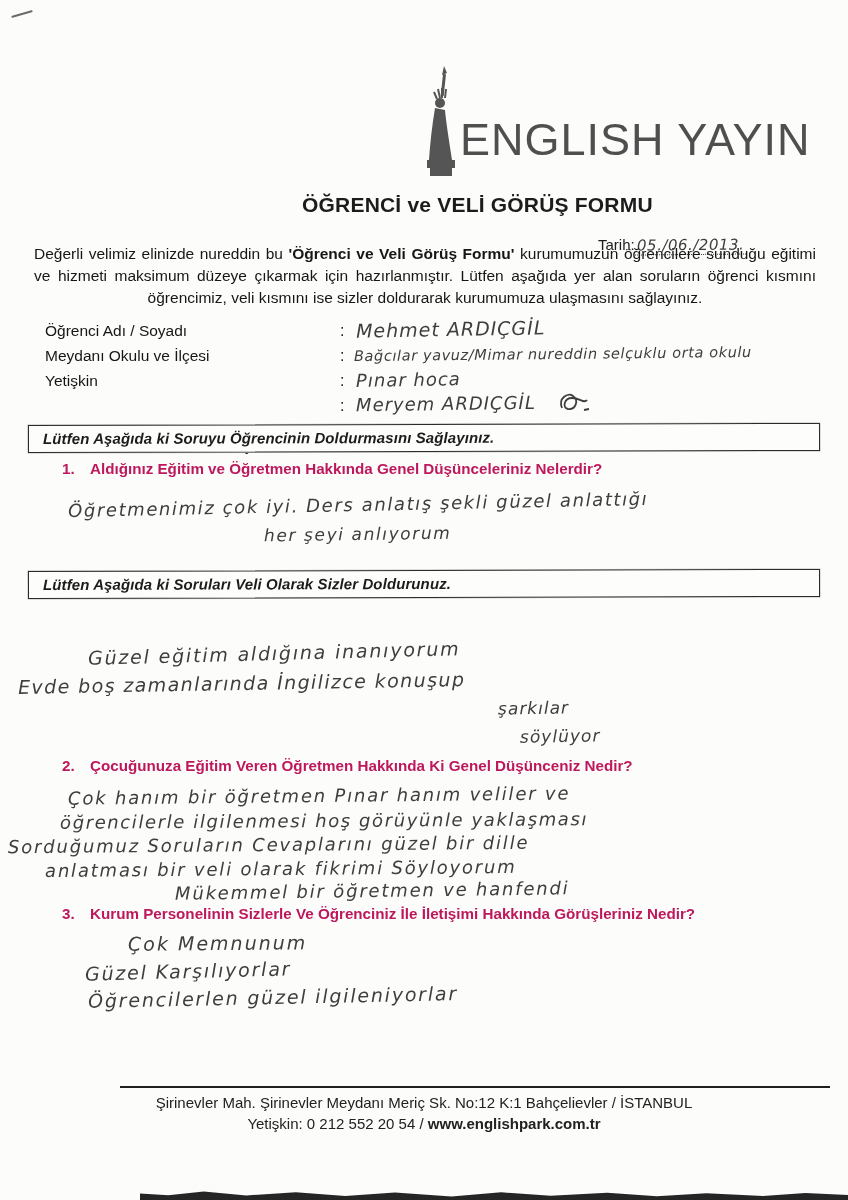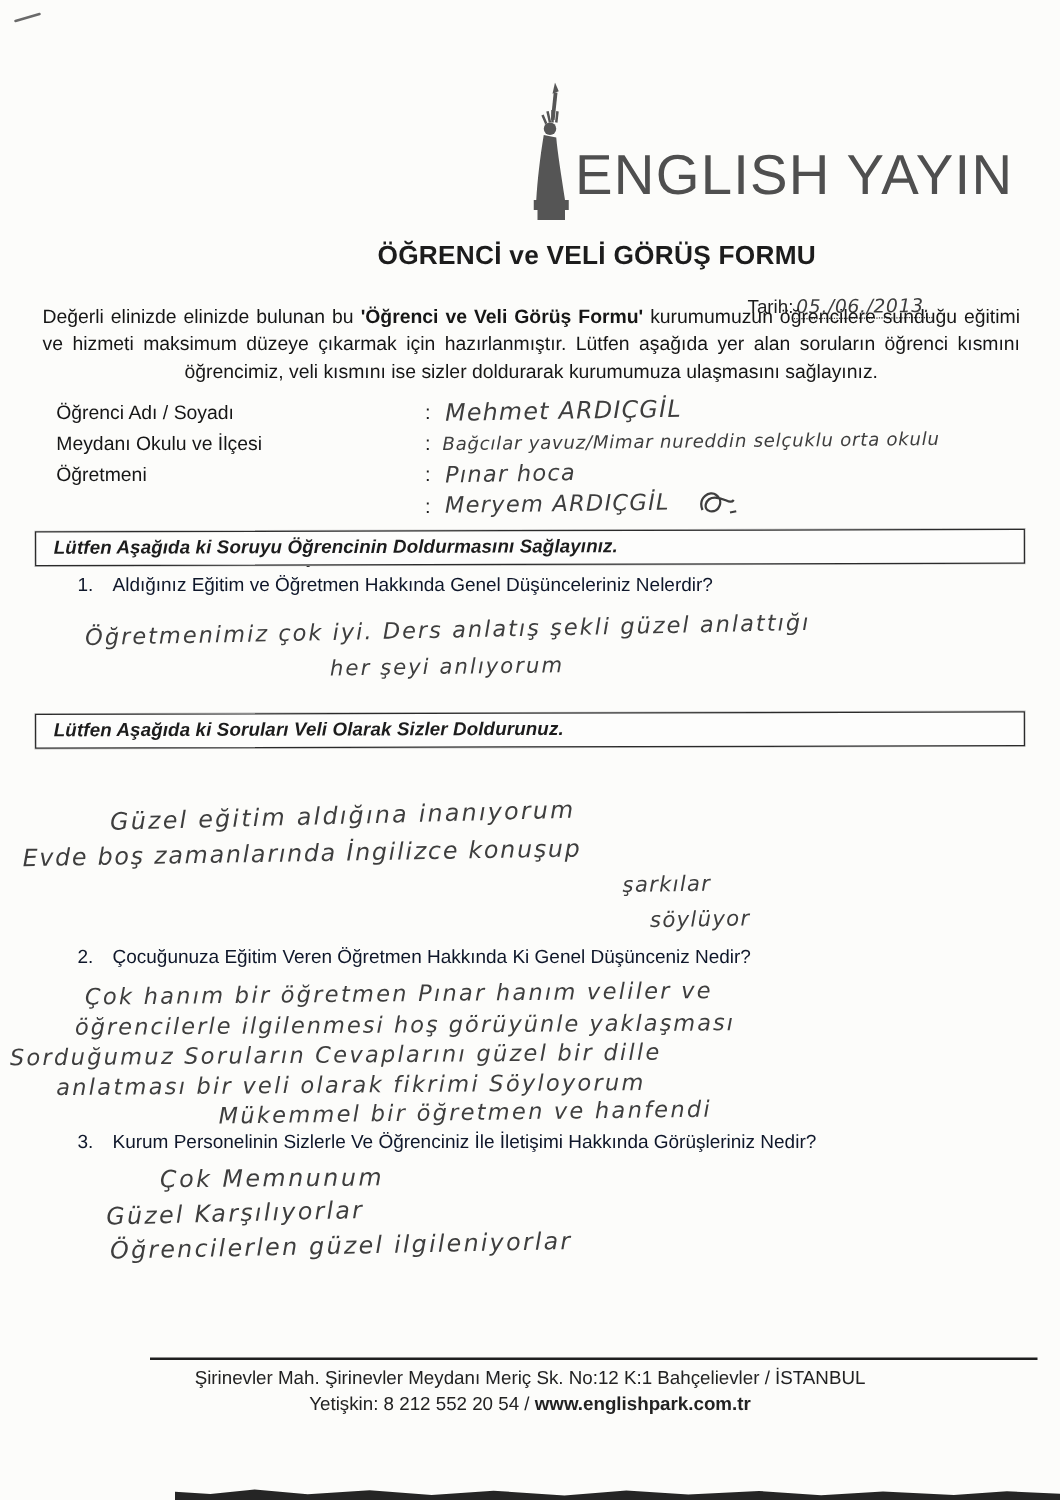--- a/index.html
+++ b/index.html
@@ -29,21 +29,21 @@
     color:#161616;
   }
   .field-label { font-size:15.5px; color:#161616; white-space:nowrap; }
   .field-colon { font-size:16px; }
   .section-box {
     border:1.6px solid #2b2b2b; background:#fdfdfc;
     font-size:15px; font-weight:bold; font-style:italic;
     line-height:26px; padding-left:14px; letter-spacing:0.1px;
     box-shadow:0 0 0 0.5px #bbb;
   }
-  .question { font-size:15.2px; color:#0f172a; white-space:nowrap; }
+  .question { font-size:15.2px; color:#be185d; white-space:nowrap;font-weight:bold; }
   .q-num { display:inline-block; width:28px; }
   .footer-rule { border-top:2.5px solid #1f1f1f; }
   .footer-line { font-size:15px; text-align:center; color:#222; white-space:nowrap; }
   .jagged-bar {
     background:#0d0d0d; opacity:0.9;
     clip-path:polygon(0% 100%,0% 45%,4% 60%,9% 30%,15% 62%,22% 35%,29% 66%,36% 38%,44% 70%,51% 36%,58% 64%,66% 40%,73% 68%,80% 44%,88% 66%,94% 42%,100% 58%,100% 100%);
   }
   .stray-mark { background:#6a6a6a; border-radius:2px; }
   svg text { font-family:"Liberation Sans", sans-serif; }
 </style>
@@ -67,32 +67,32 @@
     </svg>
     <div class="brand-text" style="margin-left:36px; margin-top:52px;">ENGLISH YAYIN</div>
   </div>
 
   <div class="abs form-title" style="left:302px; top:193px;">ÖĞRENCİ ve VELİ GÖRÜŞ FORMU</div>
   <div class="abs date-wrap" style="left:598px; top:198px;">
     <span class="print">Tarih:</span><span class="hw date-value">05./06./2013.</span>
   </div>
 
   <div class="abs intro" style="left:34px; top:243px; width:782px;">
-    <span>Değerli elinizde elinizde bulunan bu </span><b>'Öğrenci ve Veli Görüş Formu'</b><span> kurumumuzun öğrencilere sunduğu eğitimi ve hizmeti maksimum düzeye çıkarmak için hazırlanmıştır. Lütfen aşağıda yer alan soruların öğrenci kısmını öğrencimiz, veli kısmını ise sizler doldurarak kurumumuza ulaşmasını sağlayınız.</span>
+    <span>Değerli velimiz elinizde nureddin bu </span><b>'Öğrenci ve Veli Görüş Formu'</b><span> kurumumuzun öğrencilere sunduğu eğitimi ve hizmeti maksimum düzeye çıkarmak için hazırlanmıştır. Lütfen aşağıda yer alan soruların öğrenci kısmını öğrencimiz, veli kısmını ise sizler doldurarak kurumumuza ulaşmasını sağlayınız.</span>
   </div>
 
   <div class="abs field-label" style="left:45px; top:322px;">Öğrenci Adı / Soyadı</div>
   <div class="abs field-colon" style="left:340px; top:322px;">:</div>
   <div class="abs hw" style="left:356px; top:318px; font-size:19px; transform:rotate(-1deg);">Mehmet ARDIÇGİL</div>
 
   <div class="abs field-label" style="left:45px; top:347px;">Meydanı Okulu ve İlçesi</div>
   <div class="abs field-colon" style="left:340px; top:347px;">:</div>
   <div class="abs hw" style="left:354px; top:346px; font-size:14.5px; letter-spacing:0.6px; transform:rotate(-0.6deg);">Bağcılar yavuz/Mimar nureddin selçuklu orta okulu</div>
 
-  <div class="abs field-label" style="left:45px; top:372px;">Öğretmeni</div>
+  <div class="abs field-label" style="left:45px; top:372px;">Yetişkin</div>
   <div class="abs field-colon" style="left:340px; top:372px;">:</div>
   <div class="abs hw" style="left:356px; top:369px; font-size:18px; transform:rotate(-1deg);">Pınar hoca</div>
 
   <div class="abs field-label" style="left:45px; top:397px;margin-top:40px;">Formu Dolduran Veli Adı / Soyadı ve İmzası</div>
   <div class="abs field-colon" style="left:340px; top:397px;">:</div>
   <div class="abs hw" style="left:356px; top:393px; font-size:18px; transform:rotate(-0.8deg);">Meryem ARDIÇGİL</div>
   <svg class="abs" width="34" height="26" viewBox="0 0 34 26" style="left:556px; top:390px;">
     <path d="M6 18 C2 8 12 2 17 6 C23 10 20 20 12 19 C6 18 8 8 16 8 C24 8 28 14 31 10 M28 20 L33 19" fill="none" stroke="#3e3e3e" stroke-width="1.8"></path>
   </svg>
 
@@ -123,18 +123,18 @@
   <div class="abs question" style="left:62px; top:905px;">
     <span class="q-num">3.</span><span>Kurum Personelinin Sizlerle Ve Öğrenciniz İle İletişimi Hakkında Görüşleriniz Nedir?</span>
   </div>
   <div class="abs hw" style="left:128px; top:932px; font-size:19px; letter-spacing:2px; transform:rotate(-0.5deg);">Çok Memnunum</div>
   <div class="abs hw" style="left:85px; top:960px; font-size:19px; letter-spacing:1.8px; transform:rotate(-1.5deg);">Güzel Karşılıyorlar</div>
   <div class="abs hw" style="left:88px; top:986px; font-size:19px; letter-spacing:1.8px; transform:rotate(-1.2deg);">Öğrencilerlen güzel ilgileniyorlar</div>
 
   <div class="abs footer-rule" style="left:120px; top:1086px; width:710px;"></div>
   <div class="abs footer-line" style="left:0; top:1094px; width:848px;">Şirinevler Mah. Şirinevler Meydanı Meriç Sk. No:12 K:1 Bahçelievler / İSTANBUL</div>
   <div class="abs footer-line" style="left:0; top:1115px; width:848px;">
-    <span>Yetişkin: 8 212 552 20 54  /  </span><b>www.englishpark.com.tr</b>
+    <span>Yetişkin: 0 212 552 20 54  /  </span><b>www.englishpark.com.tr</b>
   </div>
 
   <div class="abs jagged-bar" style="left:140px; top:1188px; width:708px; height:12px;"></div>
 
 </div>
 
 </body></html>

